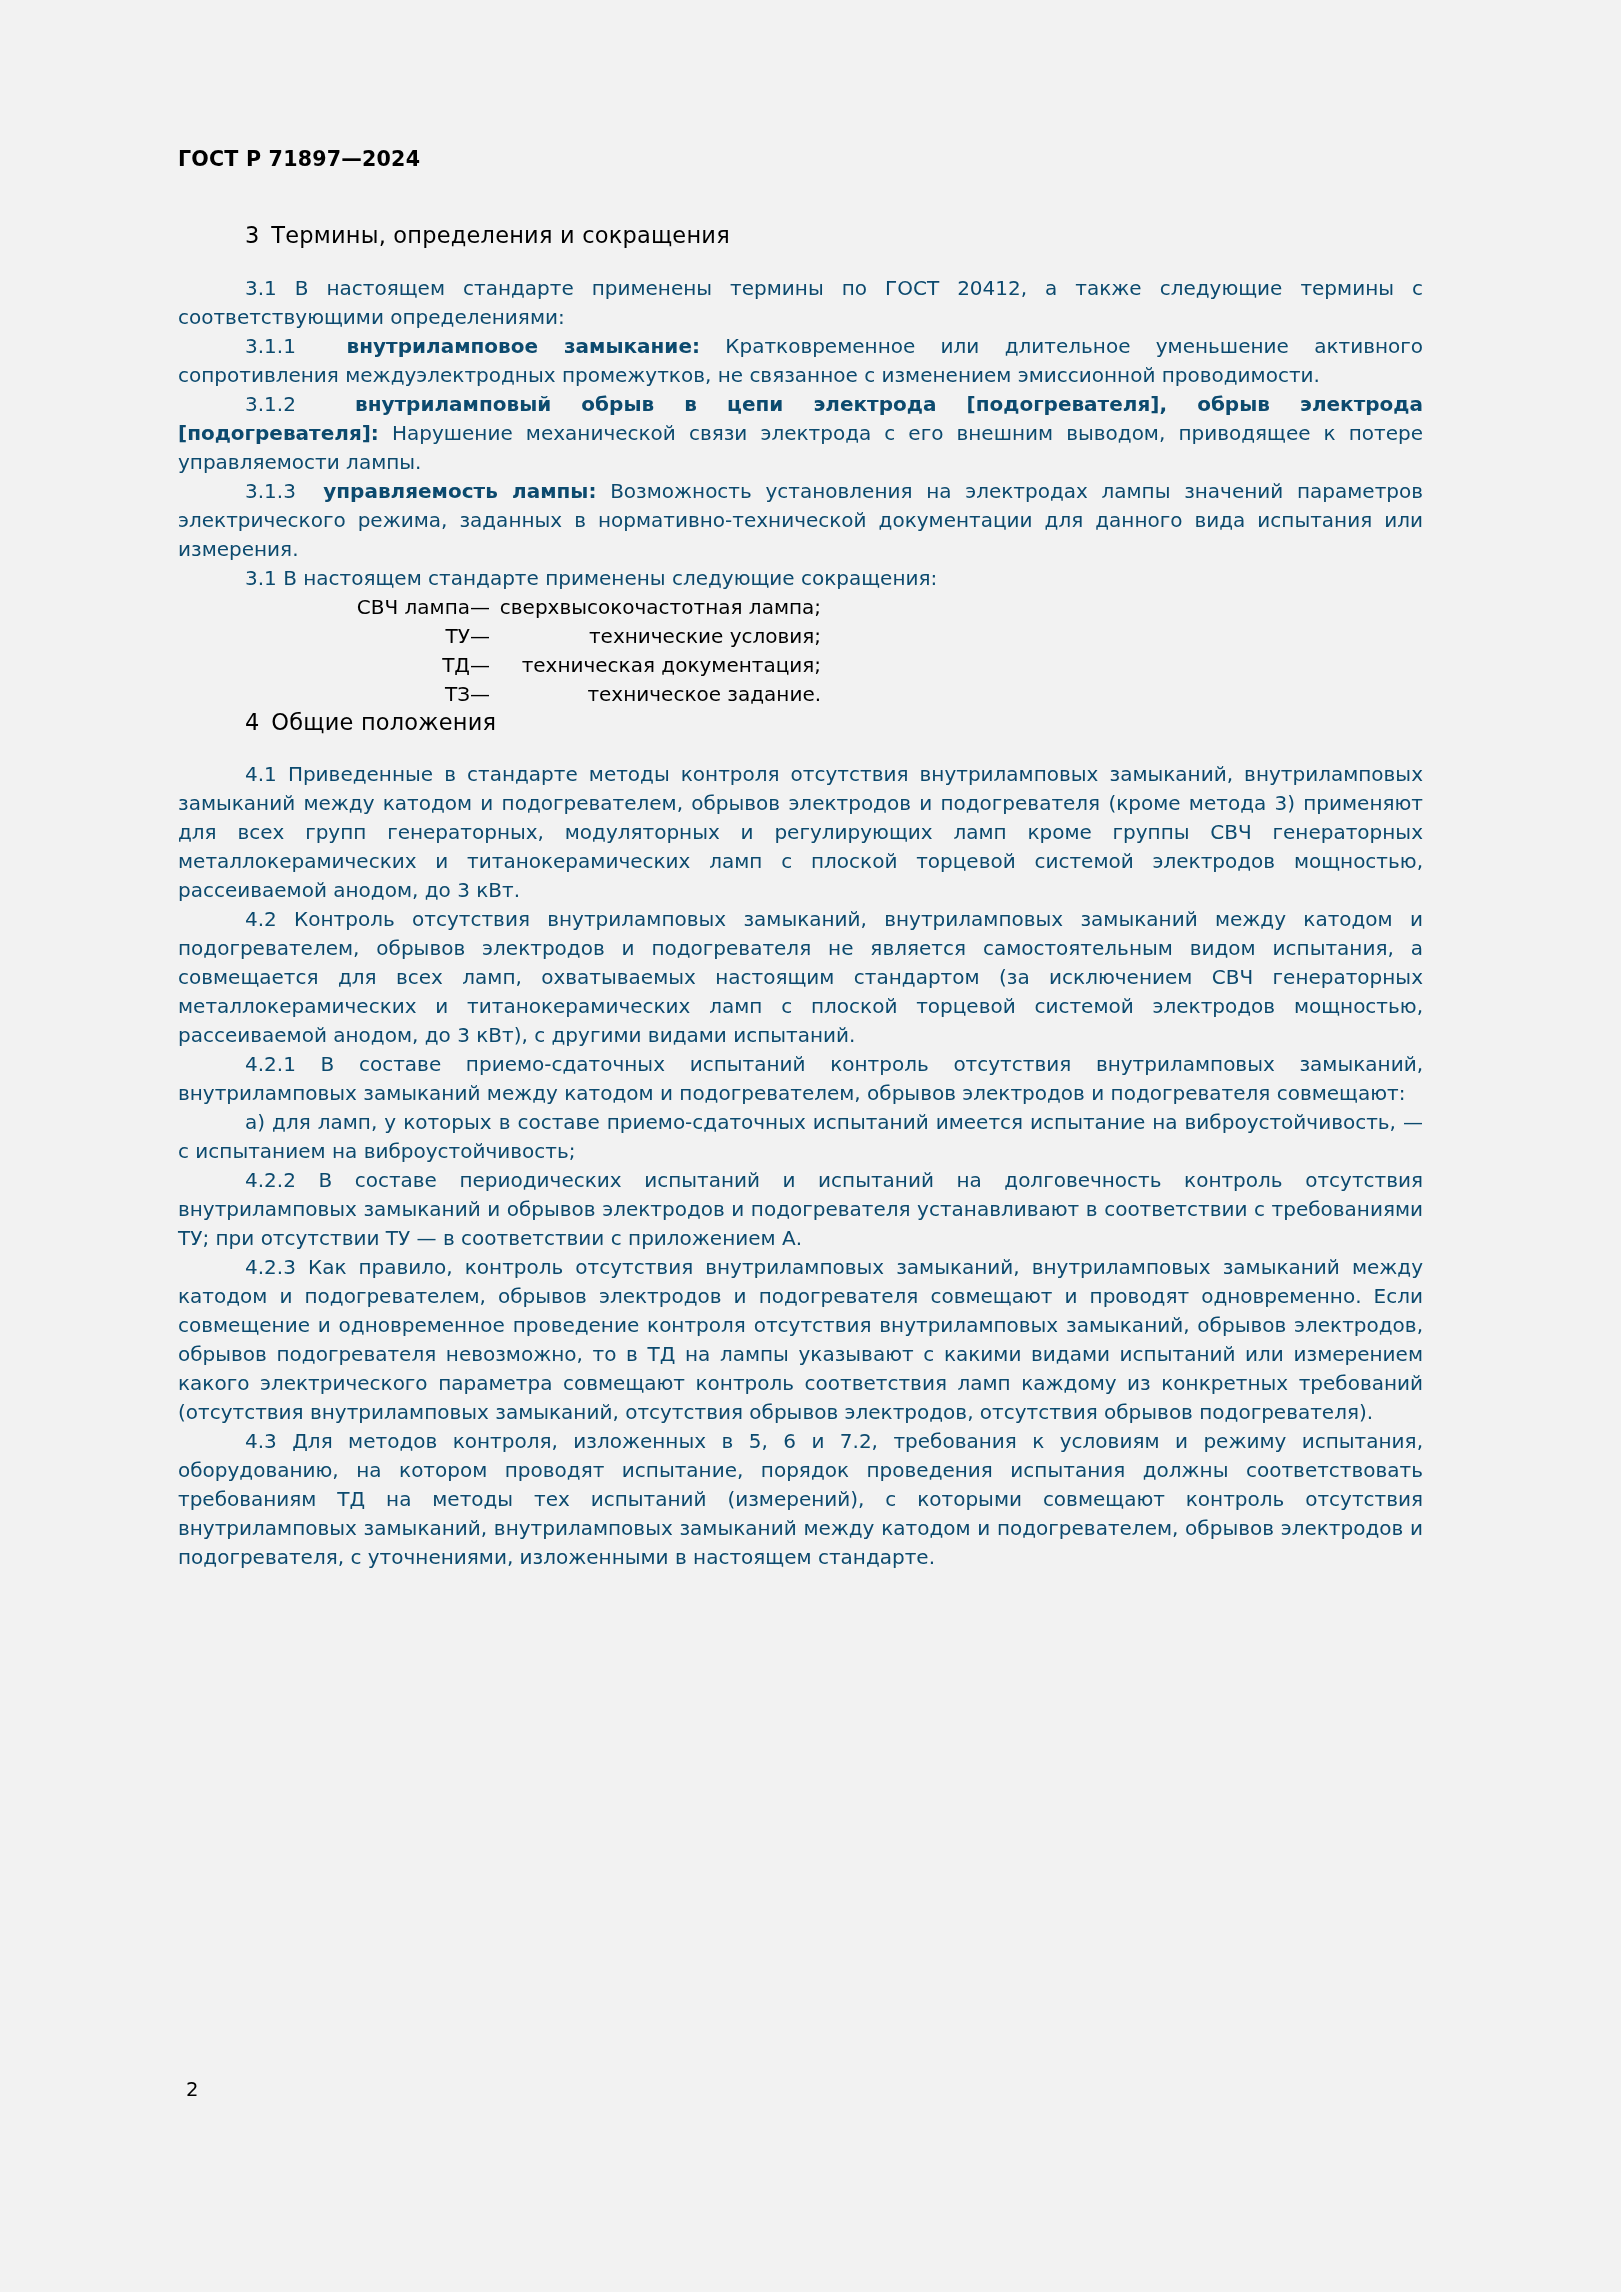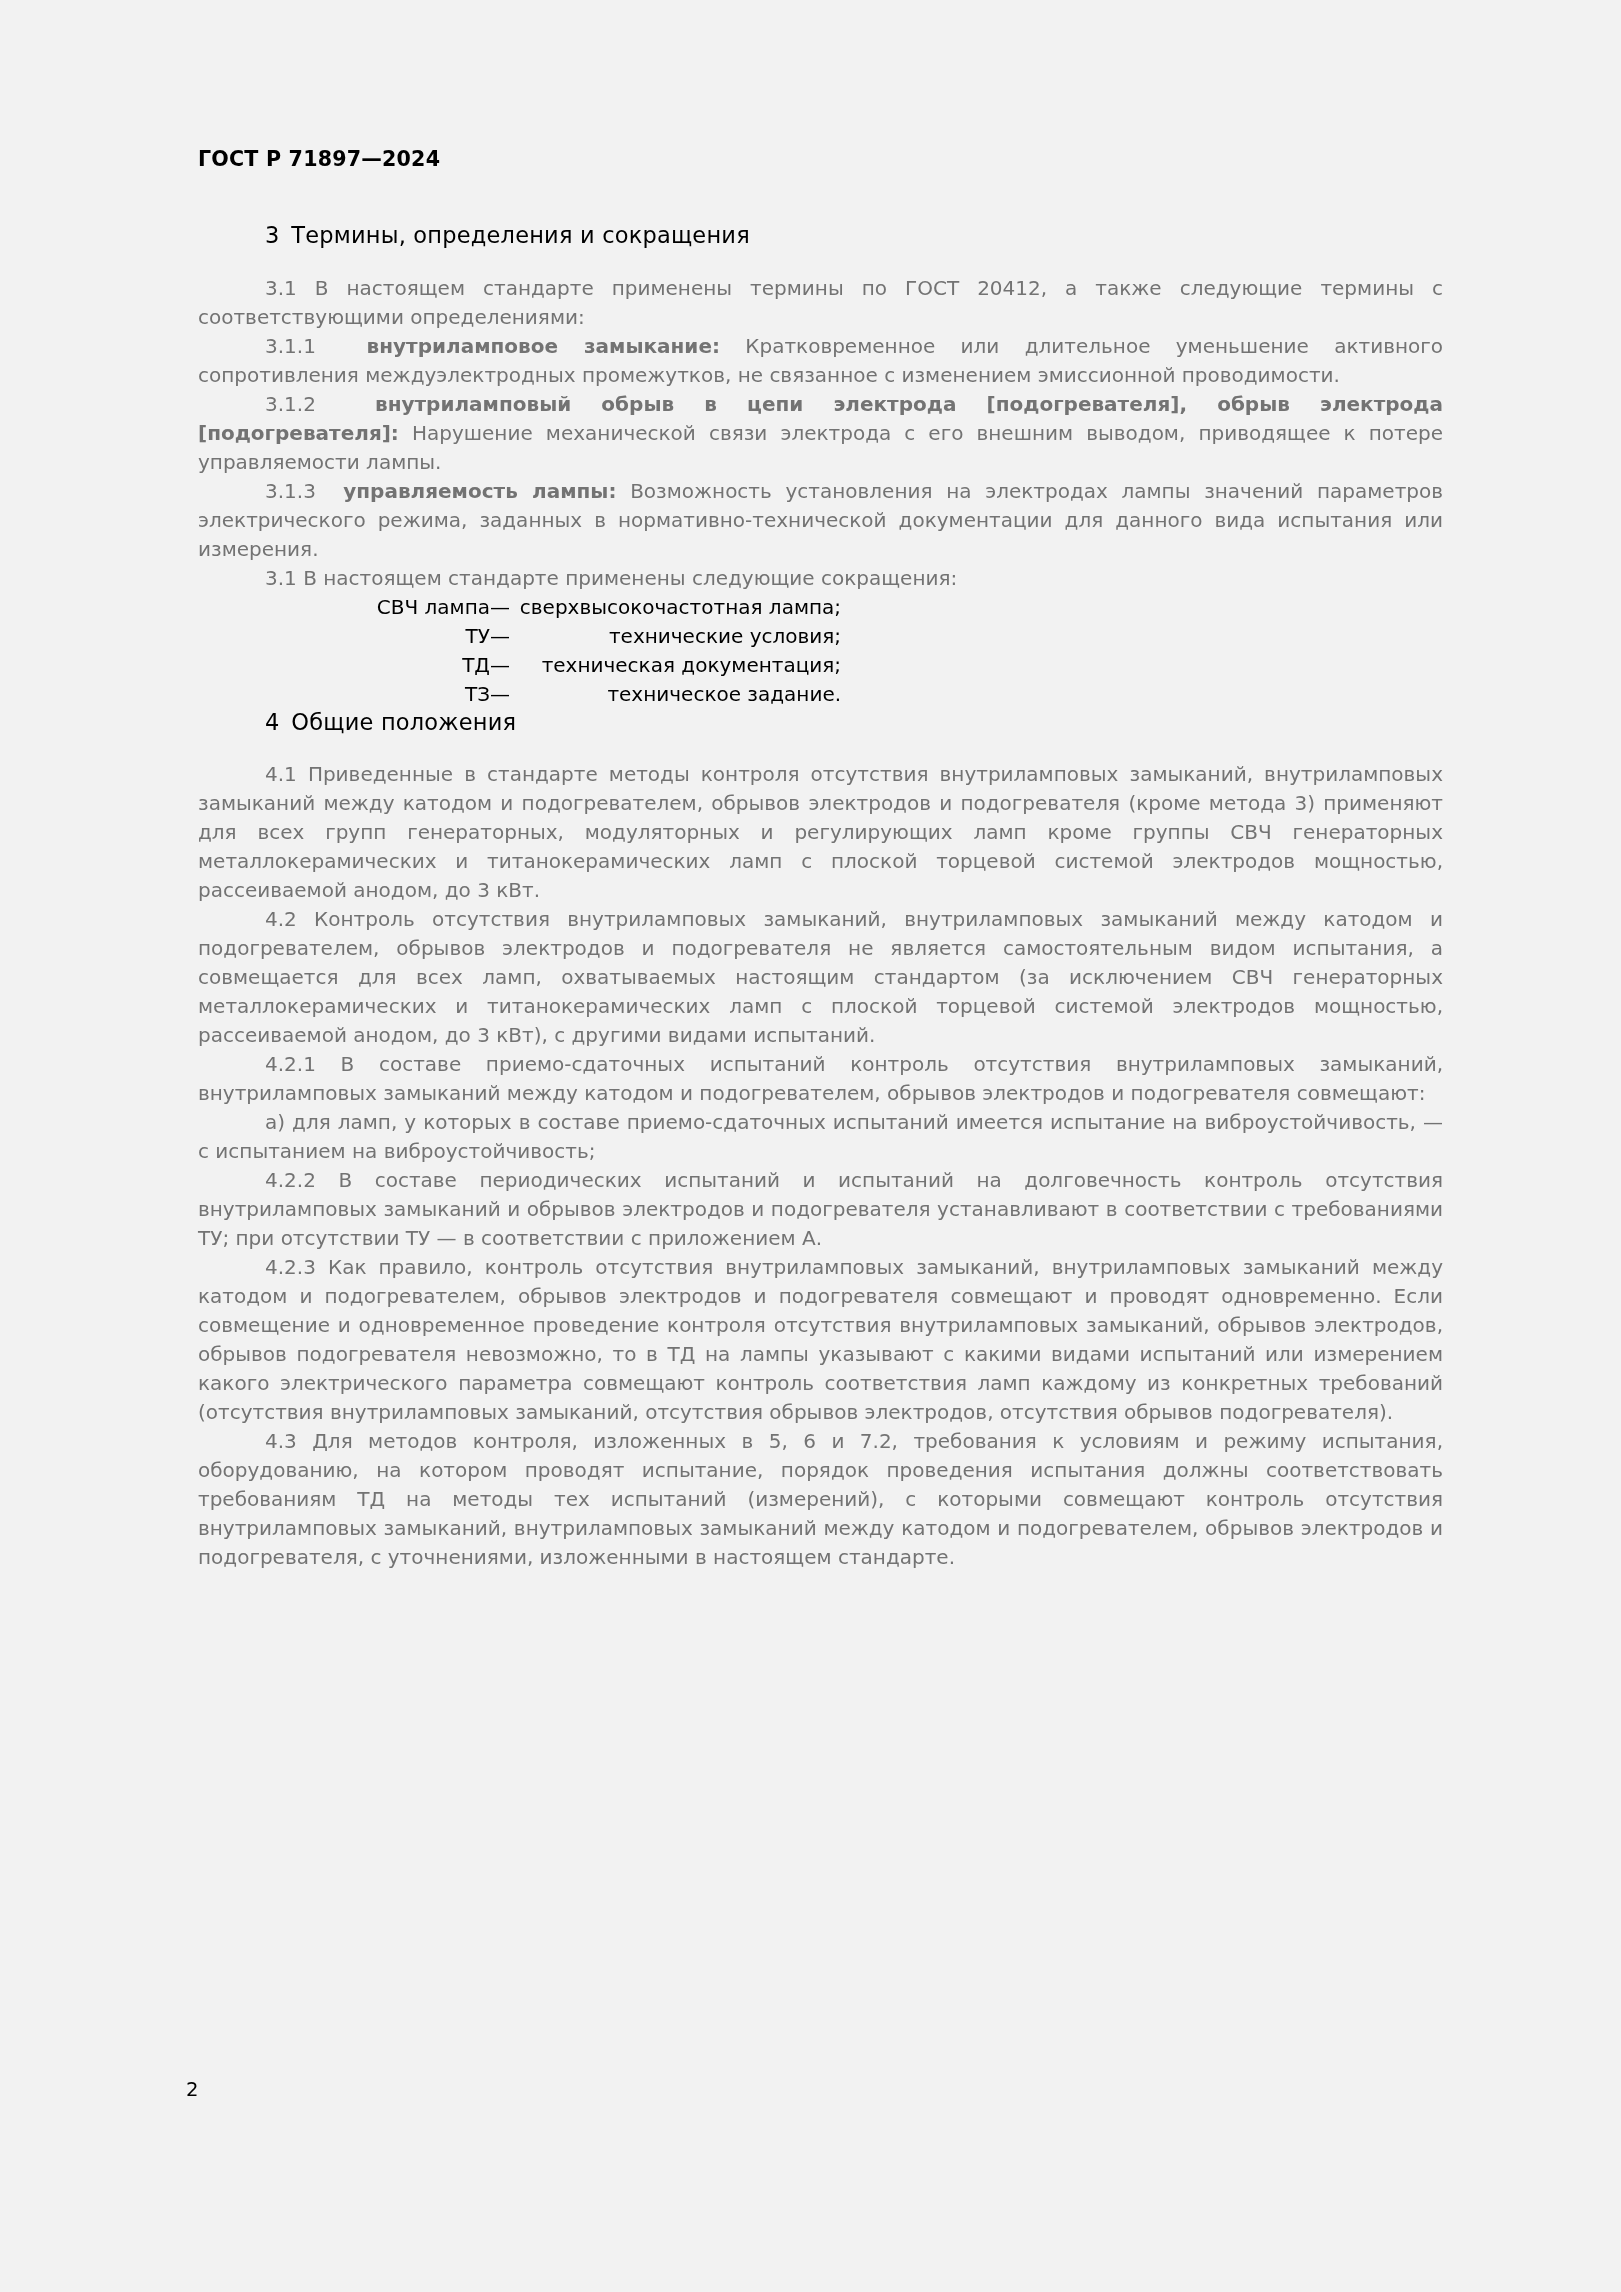--- a/index.html
+++ b/index.html
@@ -12,21 +12,21 @@
   }
   .page {
     width: 1621px;
     height: 2293px;
     position: relative;
     background: #f2f2f2;
     box-sizing: border-box;
   }
   .page-inner {
     position: absolute;
-    left: 198px;
+    left: 178px;
     top: 147px;
     width: 1245px;
   }
   .header {
     font-size: 20.6px;
     font-weight: bold;
     color: #000;
     letter-spacing: 0.2px;
     margin-bottom: 51px;
   }
@@ -40,21 +40,21 @@
   h2.section .num {
     display: inline-block;
     margin-right: 11.8px;
   }
   p {
     margin: 0;
     font-size: 20px;
     line-height: 29px;
     text-align: justify;
     text-justify: inter-word;
-    color: #737373;
+    color: #0c4a6e;
   }
   p.ind {
     text-indent: 67px;
   }
   .b { font-weight: bold; }
   .abbr-table {
     margin: 0;
     border-collapse: collapse;
     font-size: 20px;
     line-height: 29px;

